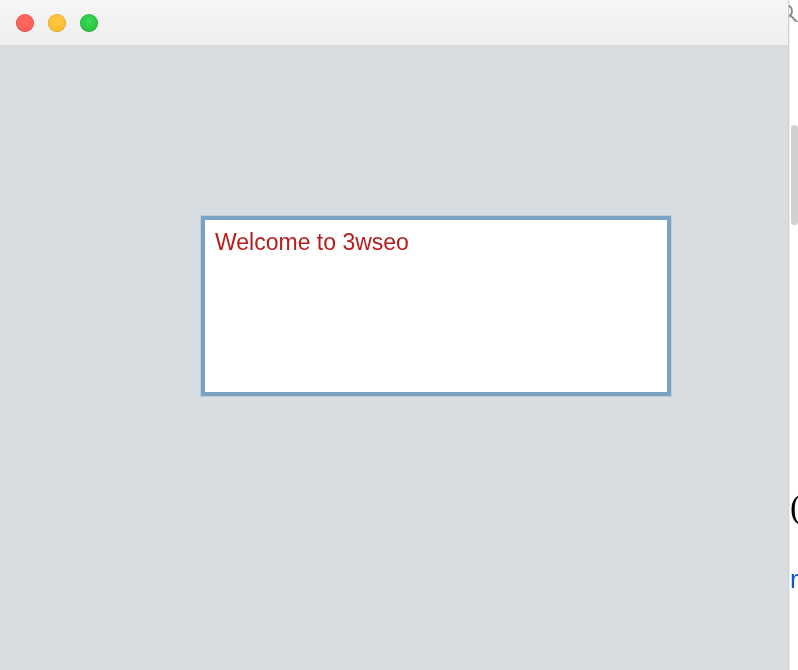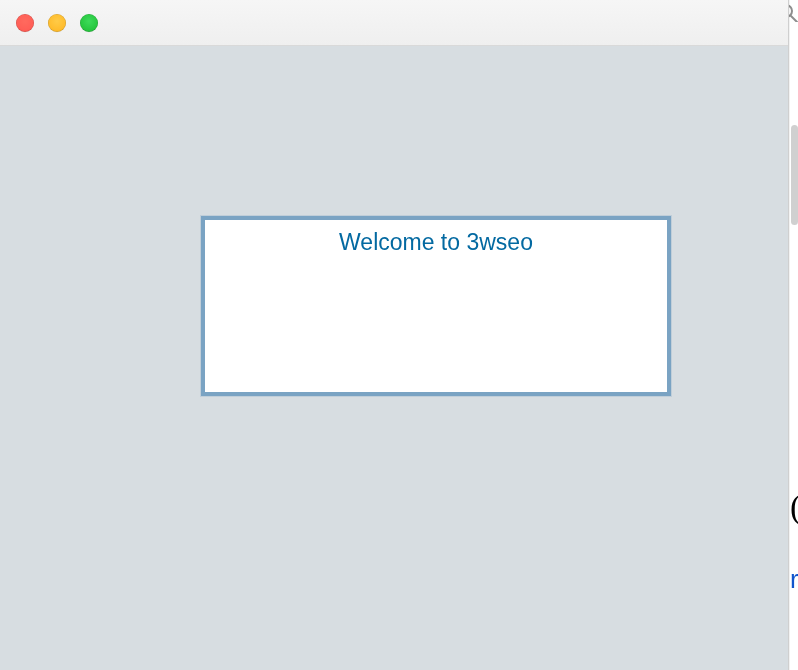--- a/index.html
+++ b/index.html
@@ -56,28 +56,27 @@
     .text-widget {
       position: absolute;
       left: 201px;
       top: 170px;
       width: 470px;
       height: 180px;
       background: #ffffff;
       border: 4px solid #7aa3c3; 
       padding: 8px 10px 8px 10px;
       font-size: 23px;
-      color: #0369a1;
+      color: #b91c1c;
       line-height: 1.25;
       overflow: hidden;
       white-space: pre-wrap;
       font-family: "Helvetica Neue", Helvetica, Arial, sans-serif;
       outline: none;
       box-shadow: 0 0 0 1px rgba(122,163,195,0.25);
-      text-align: center;
     }
 
     
     .bg-strip {
       position: absolute;
       right: 0;
       top: 0;
       width: 9px;
       height: 670px;
       background: #ffffff;

